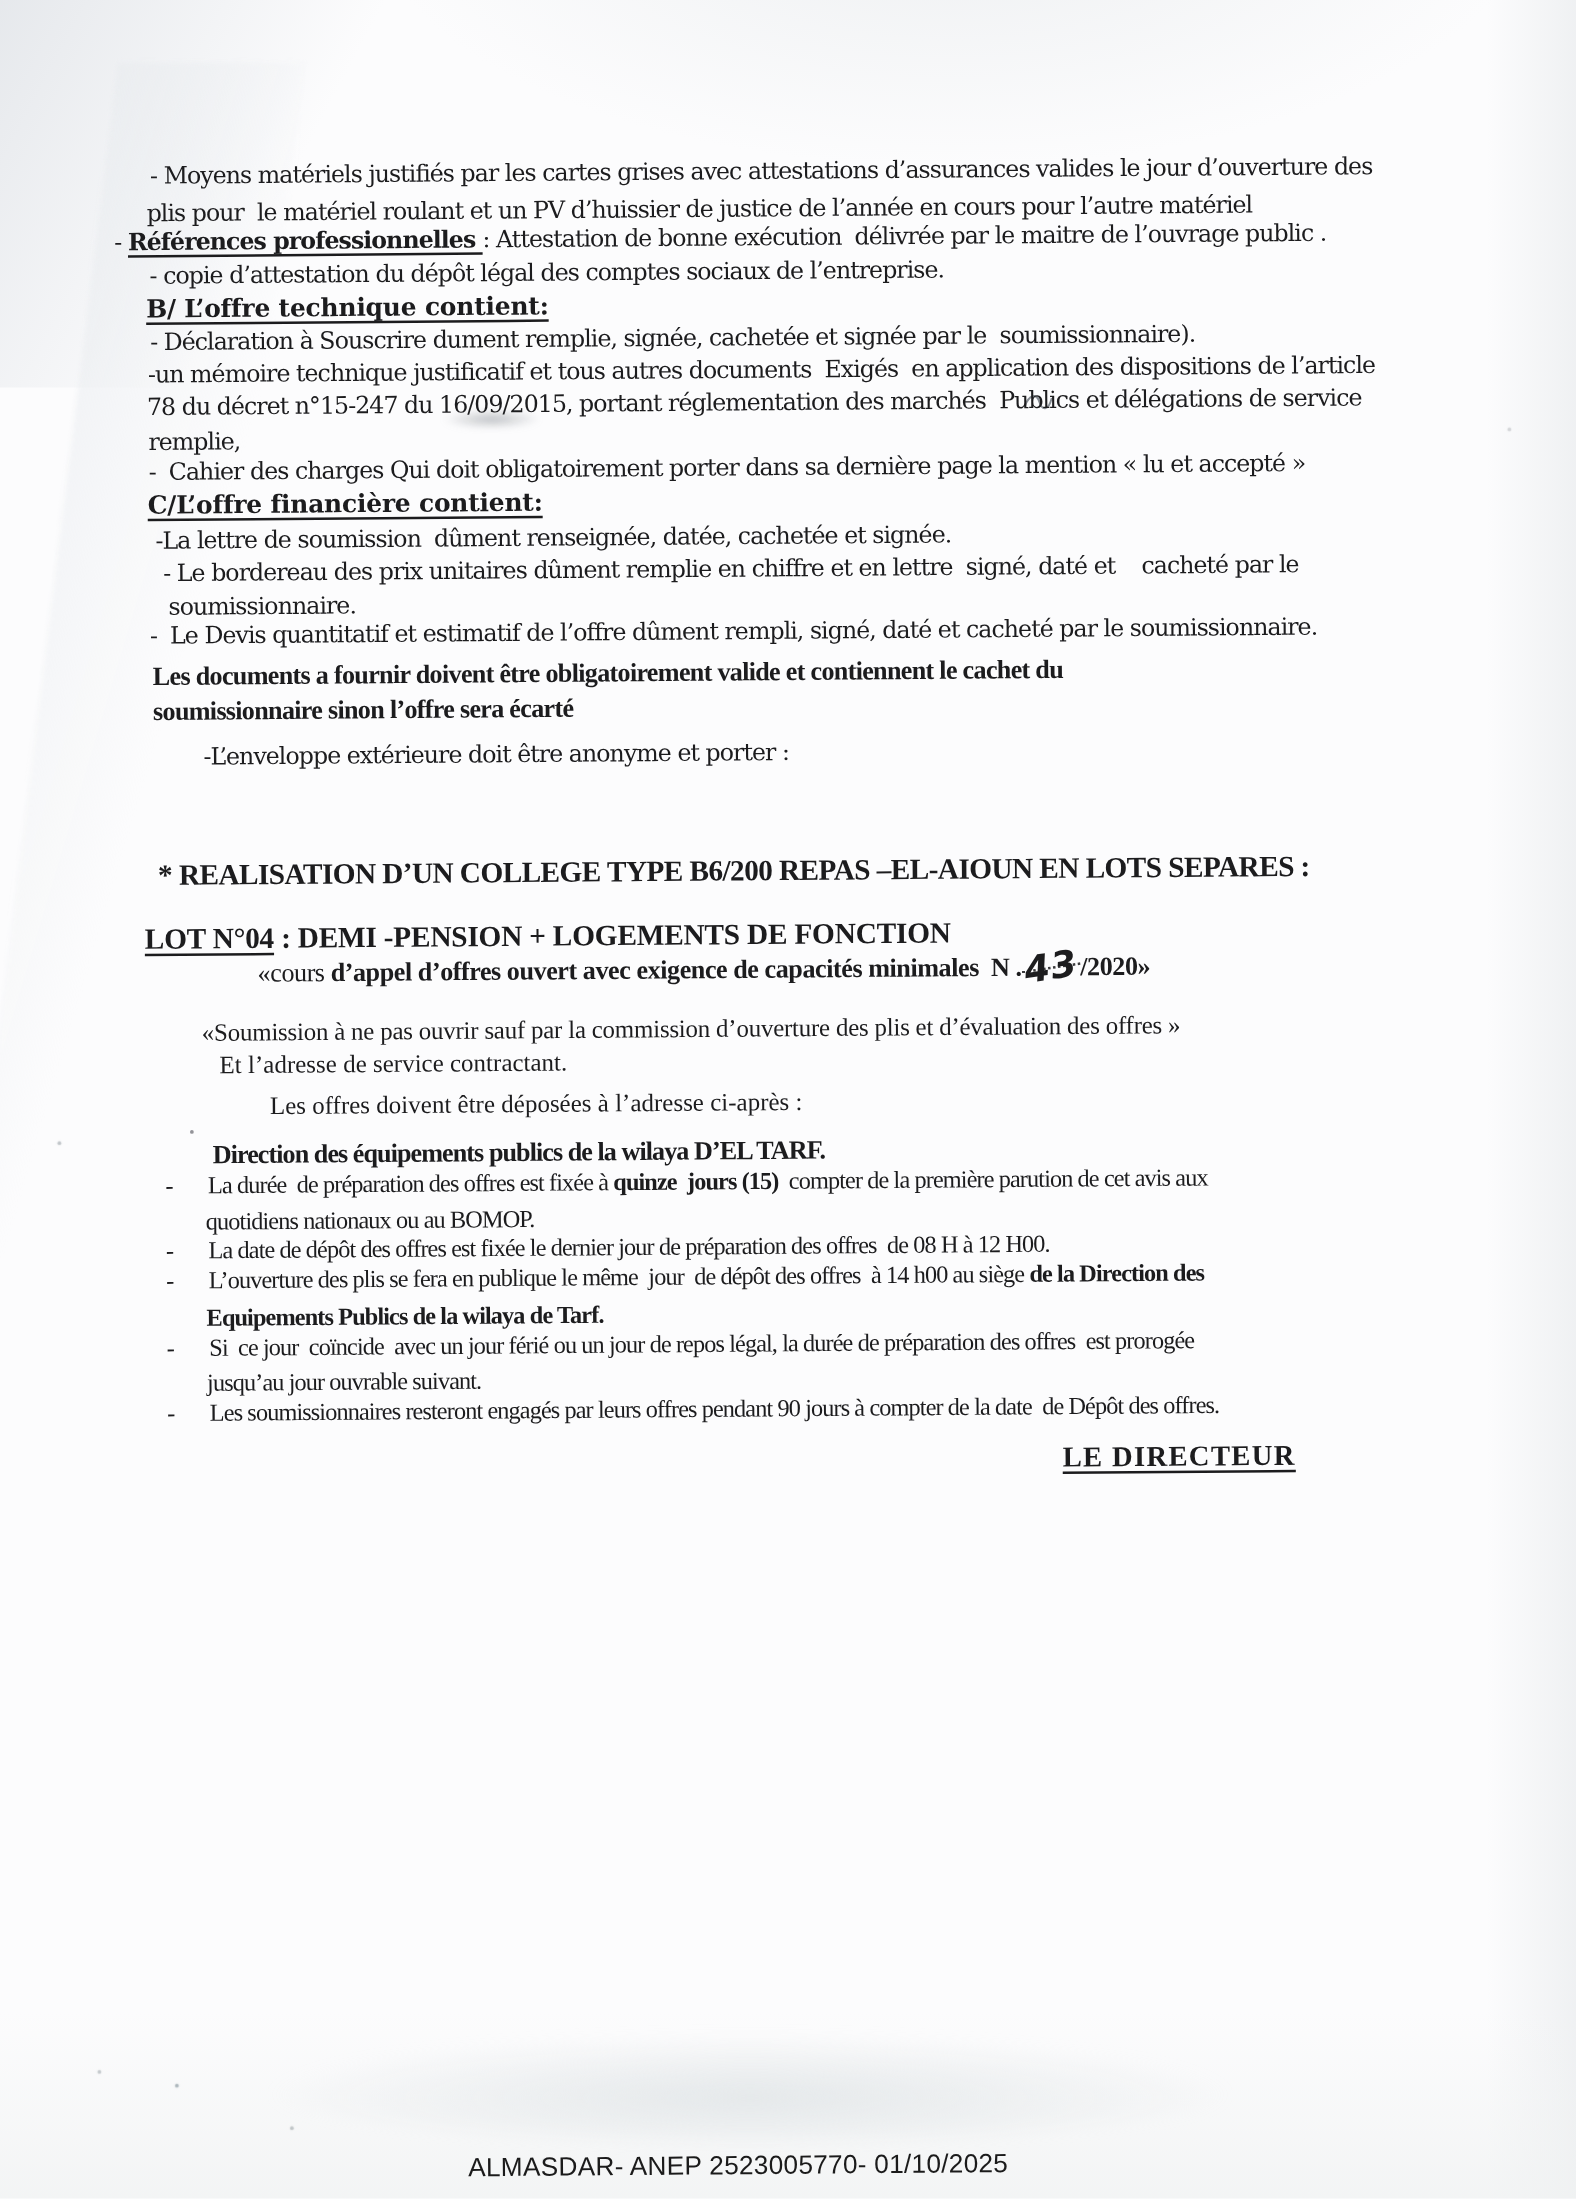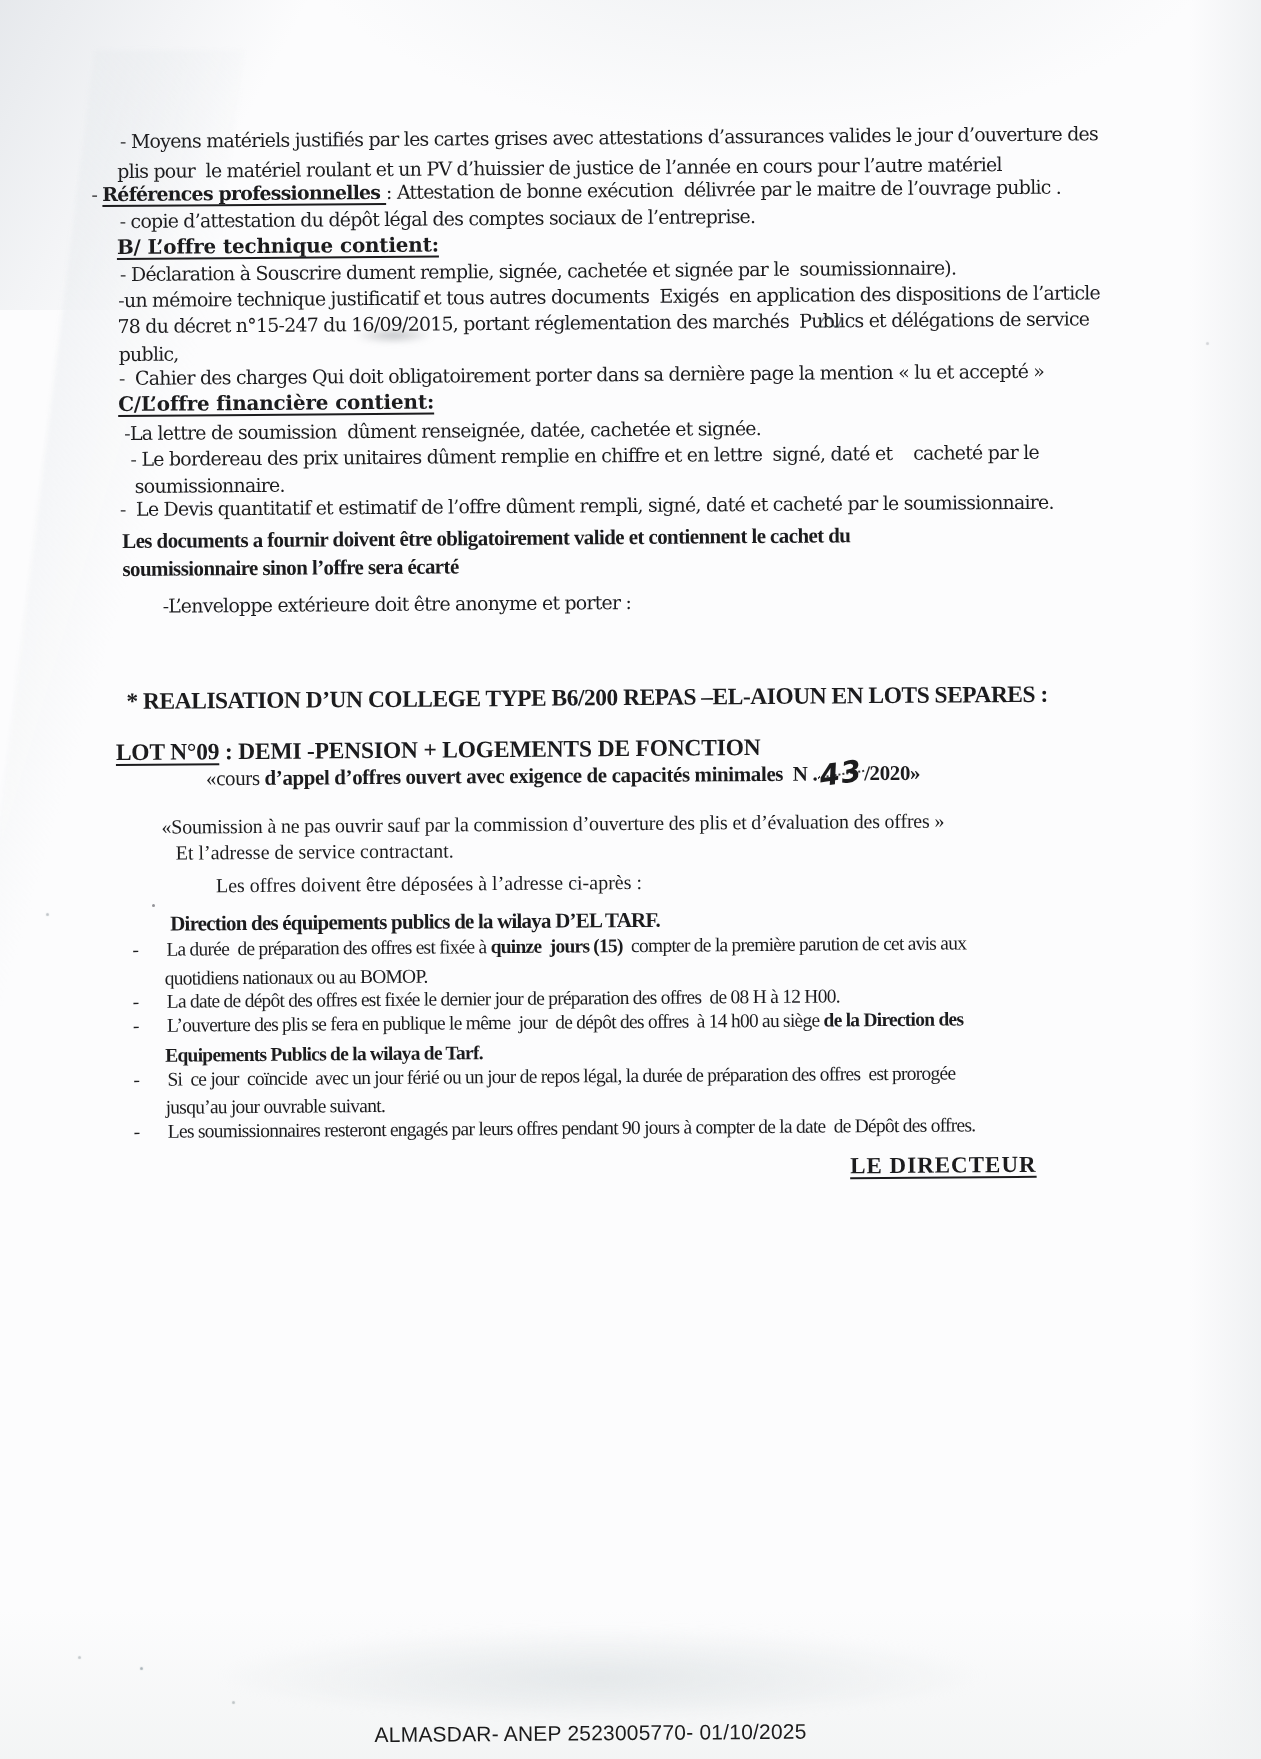--- a/index.html
+++ b/index.html
@@ -87,33 +87,33 @@
     </svg>
 
     <div class="line ft" style="top:124px;left:126px">- Moyens matériels justifiés par les cartes grises avec attestations d’assurances valides le jour d’ouverture des</div>
     <div class="line ft" style="top:154px;left:123px">plis pour  le matériel roulant et un PV d’huissier de justice de l’année en cours pour l’autre matériel</div>
     <div class="line ft" style="top:177px;left:97px"><span>- </span><span class="b u">Références professionnelles </span><span>: Attestation de bonne exécution  délivrée par le maitre de l’ouvrage public .</span></div>
     <div class="line ft" style="top:204px;left:125px">- copie d’attestation du dépôt légal des comptes sociaux de l’entreprise.</div>
     <div class="line fth u-line" style="top:230px;left:122px">B/ L’offre technique contient:</div>
     <div class="line ft" style="top:257px;left:125px">- Déclaration à Souscrire dument remplie, signée, cachetée et signée par le  soumissionnaire).</div>
     <div class="line ft" style="top:283px;left:123px">-un mémoire technique justificatif et tous autres documents  Exigés  en application des dispositions de l’article</div>
     <div class="line ft" style="top:309px;left:122px">78 du décret n°15-247 du 16/09/2015, portant réglementation des marchés  Publics et délégations de service</div>
-    <div class="line ft" style="top:337px;left:123px">public,</div>
+    <div class="line ft" style="top:337px;left:123px">remplie,</div>
     <div class="line ft" style="top:361px;left:123px">-  Cahier des charges Qui doit obligatoirement porter dans sa dernière page la mention « lu et accepté »</div>
     <div class="line fth u-line" style="top:387px;left:122px">C/L’offre financière contient:</div>
     <div class="line ft" style="top:416px;left:128px">-La lettre de soumission  dûment renseignée, datée, cachetée et signée.</div>
     <div class="line ft" style="top:442px;left:134px">- Le bordereau des prix unitaires dûment remplie en chiffre et en lettre  signé, daté et    cacheté par le</div>
     <div class="line ft" style="top:469px;left:138px">soumissionnaire.</div>
     <div class="line ft" style="top:492px;left:123px">-  Le Devis quantitatif et estimatif de l’offre dûment rempli, signé, daté et cacheté par le soumissionnaire.</div>
     <div class="line warn" style="top:524px;left:125px">Les documents a fournir doivent être obligatoirement valide et contiennent le cachet du</div>
     <div class="line warn" style="top:552px;left:125px">soumissionnaire sinon l’offre sera écarté</div>
     <div class="line ft" style="top:589px;left:165px">-L’enveloppe extérieure doit être anonyme et porter :</div>
 
     <div class="line real" style="top:684px;left:128px">* REALISATION D’UN COLLEGE TYPE B6/200 REPAS –EL-AIOUN EN LOTS SEPARES :</div>
-    <div class="line lot" style="top:735px;left:117px"><span class="b u">LOT N°09</span><span class="b"> : DEMI -PENSION + LOGEMENTS DE FONCTION</span></div>
+    <div class="line lot" style="top:735px;left:117px"><span class="b u">LOT N°04</span><span class="b"> : DEMI -PENSION + LOGEMENTS DE FONCTION</span></div>
     <div class="line avis" style="top:763px;left:207px"><span>«cours </span><span class="b">d’appel d’offres ouvert avec exigence de capacités minimales  N .</span><span class="b hw">43</span><span class="b">/2020»</span></div>
     <div class="line men" style="top:812px;left:162px">«Soumission à ne pas ouvrir sauf par la commission d’ouverture des plis et d’évaluation des offres »</div>
     <div class="line pln" style="top:838px;left:176px">Et l’adresse de service contractant.</div>
     <div class="line pln" style="top:871px;left:216px">Les offres doivent être déposées à l’adresse ci-après :</div>
     <div class="line dirl" style="top:908px;left:170px">Direction des équipements publics de la wilaya D’EL TARF.</div>
 
     <div class="line bul" style="top:935px;left:132px">-</div>
     <div class="line bul" style="top:935px;left:166px"><span>La durée  de préparation des offres est fixée à </span><span class="b">quinze  jours (15)</span><span>  compter de la première parution de cet avis aux</span></div>
     <div class="line bul" style="top:964px;left:164px">quotidiens nationaux ou au BOMOP.</div>
 

